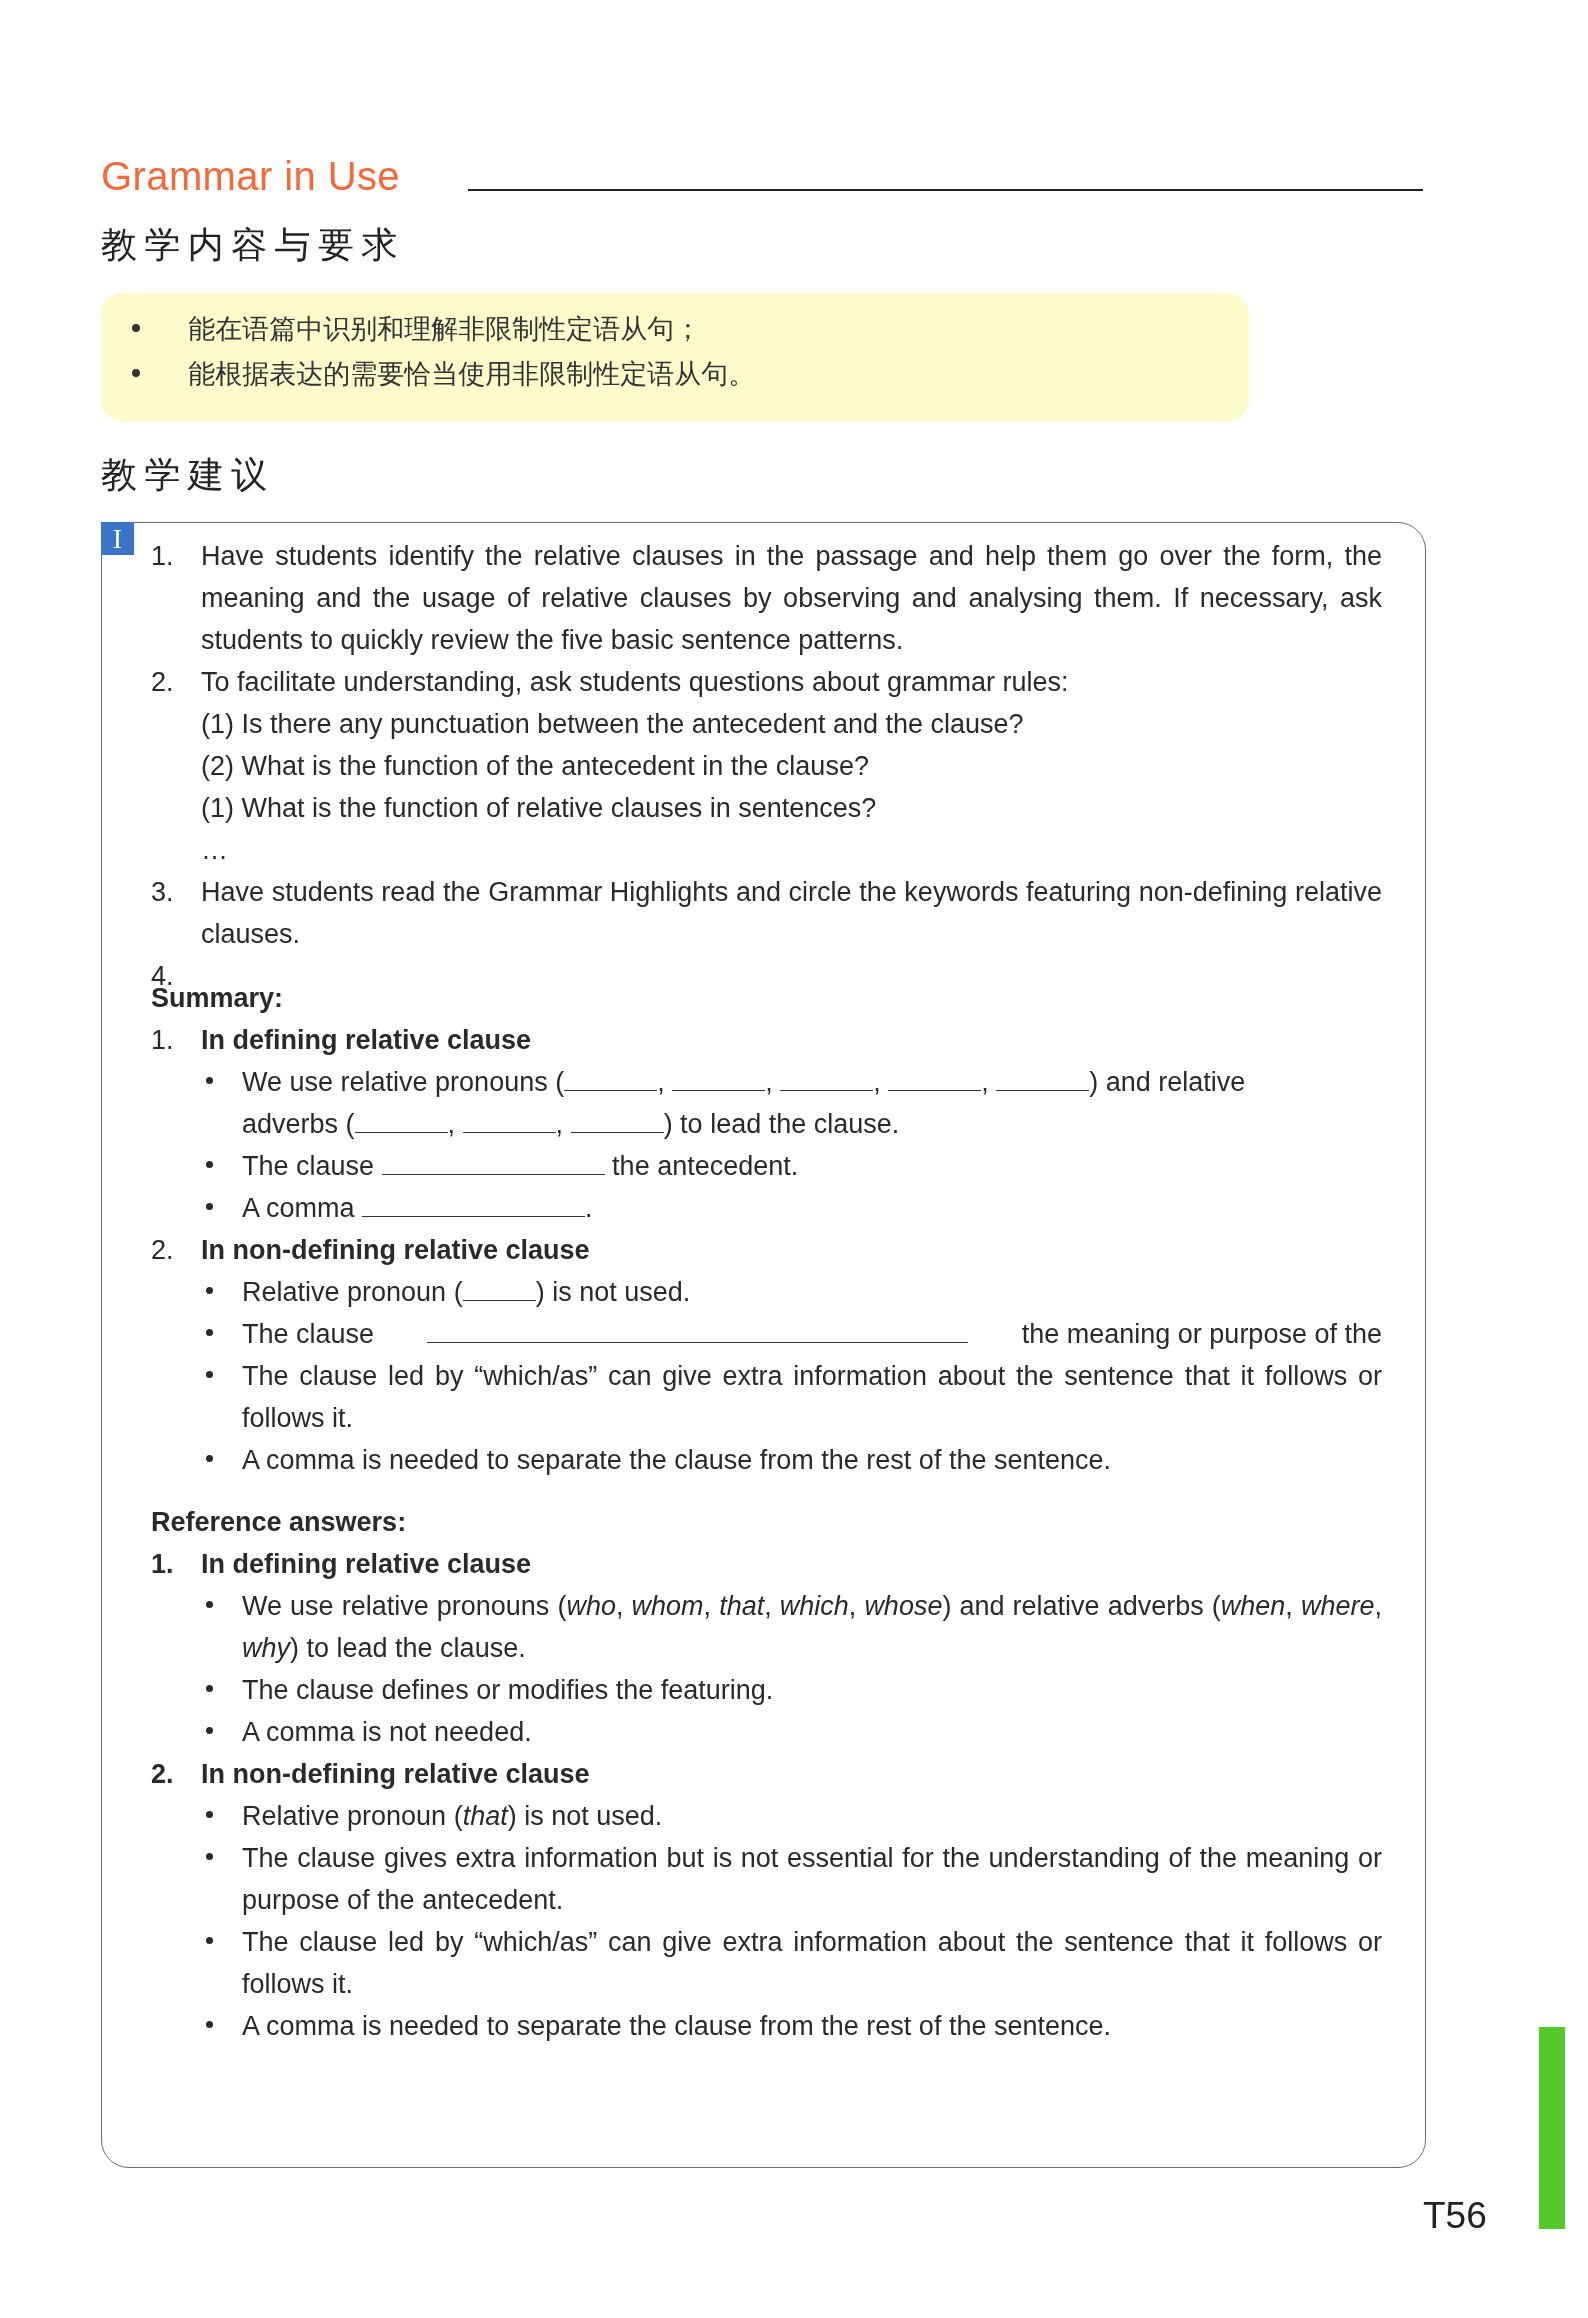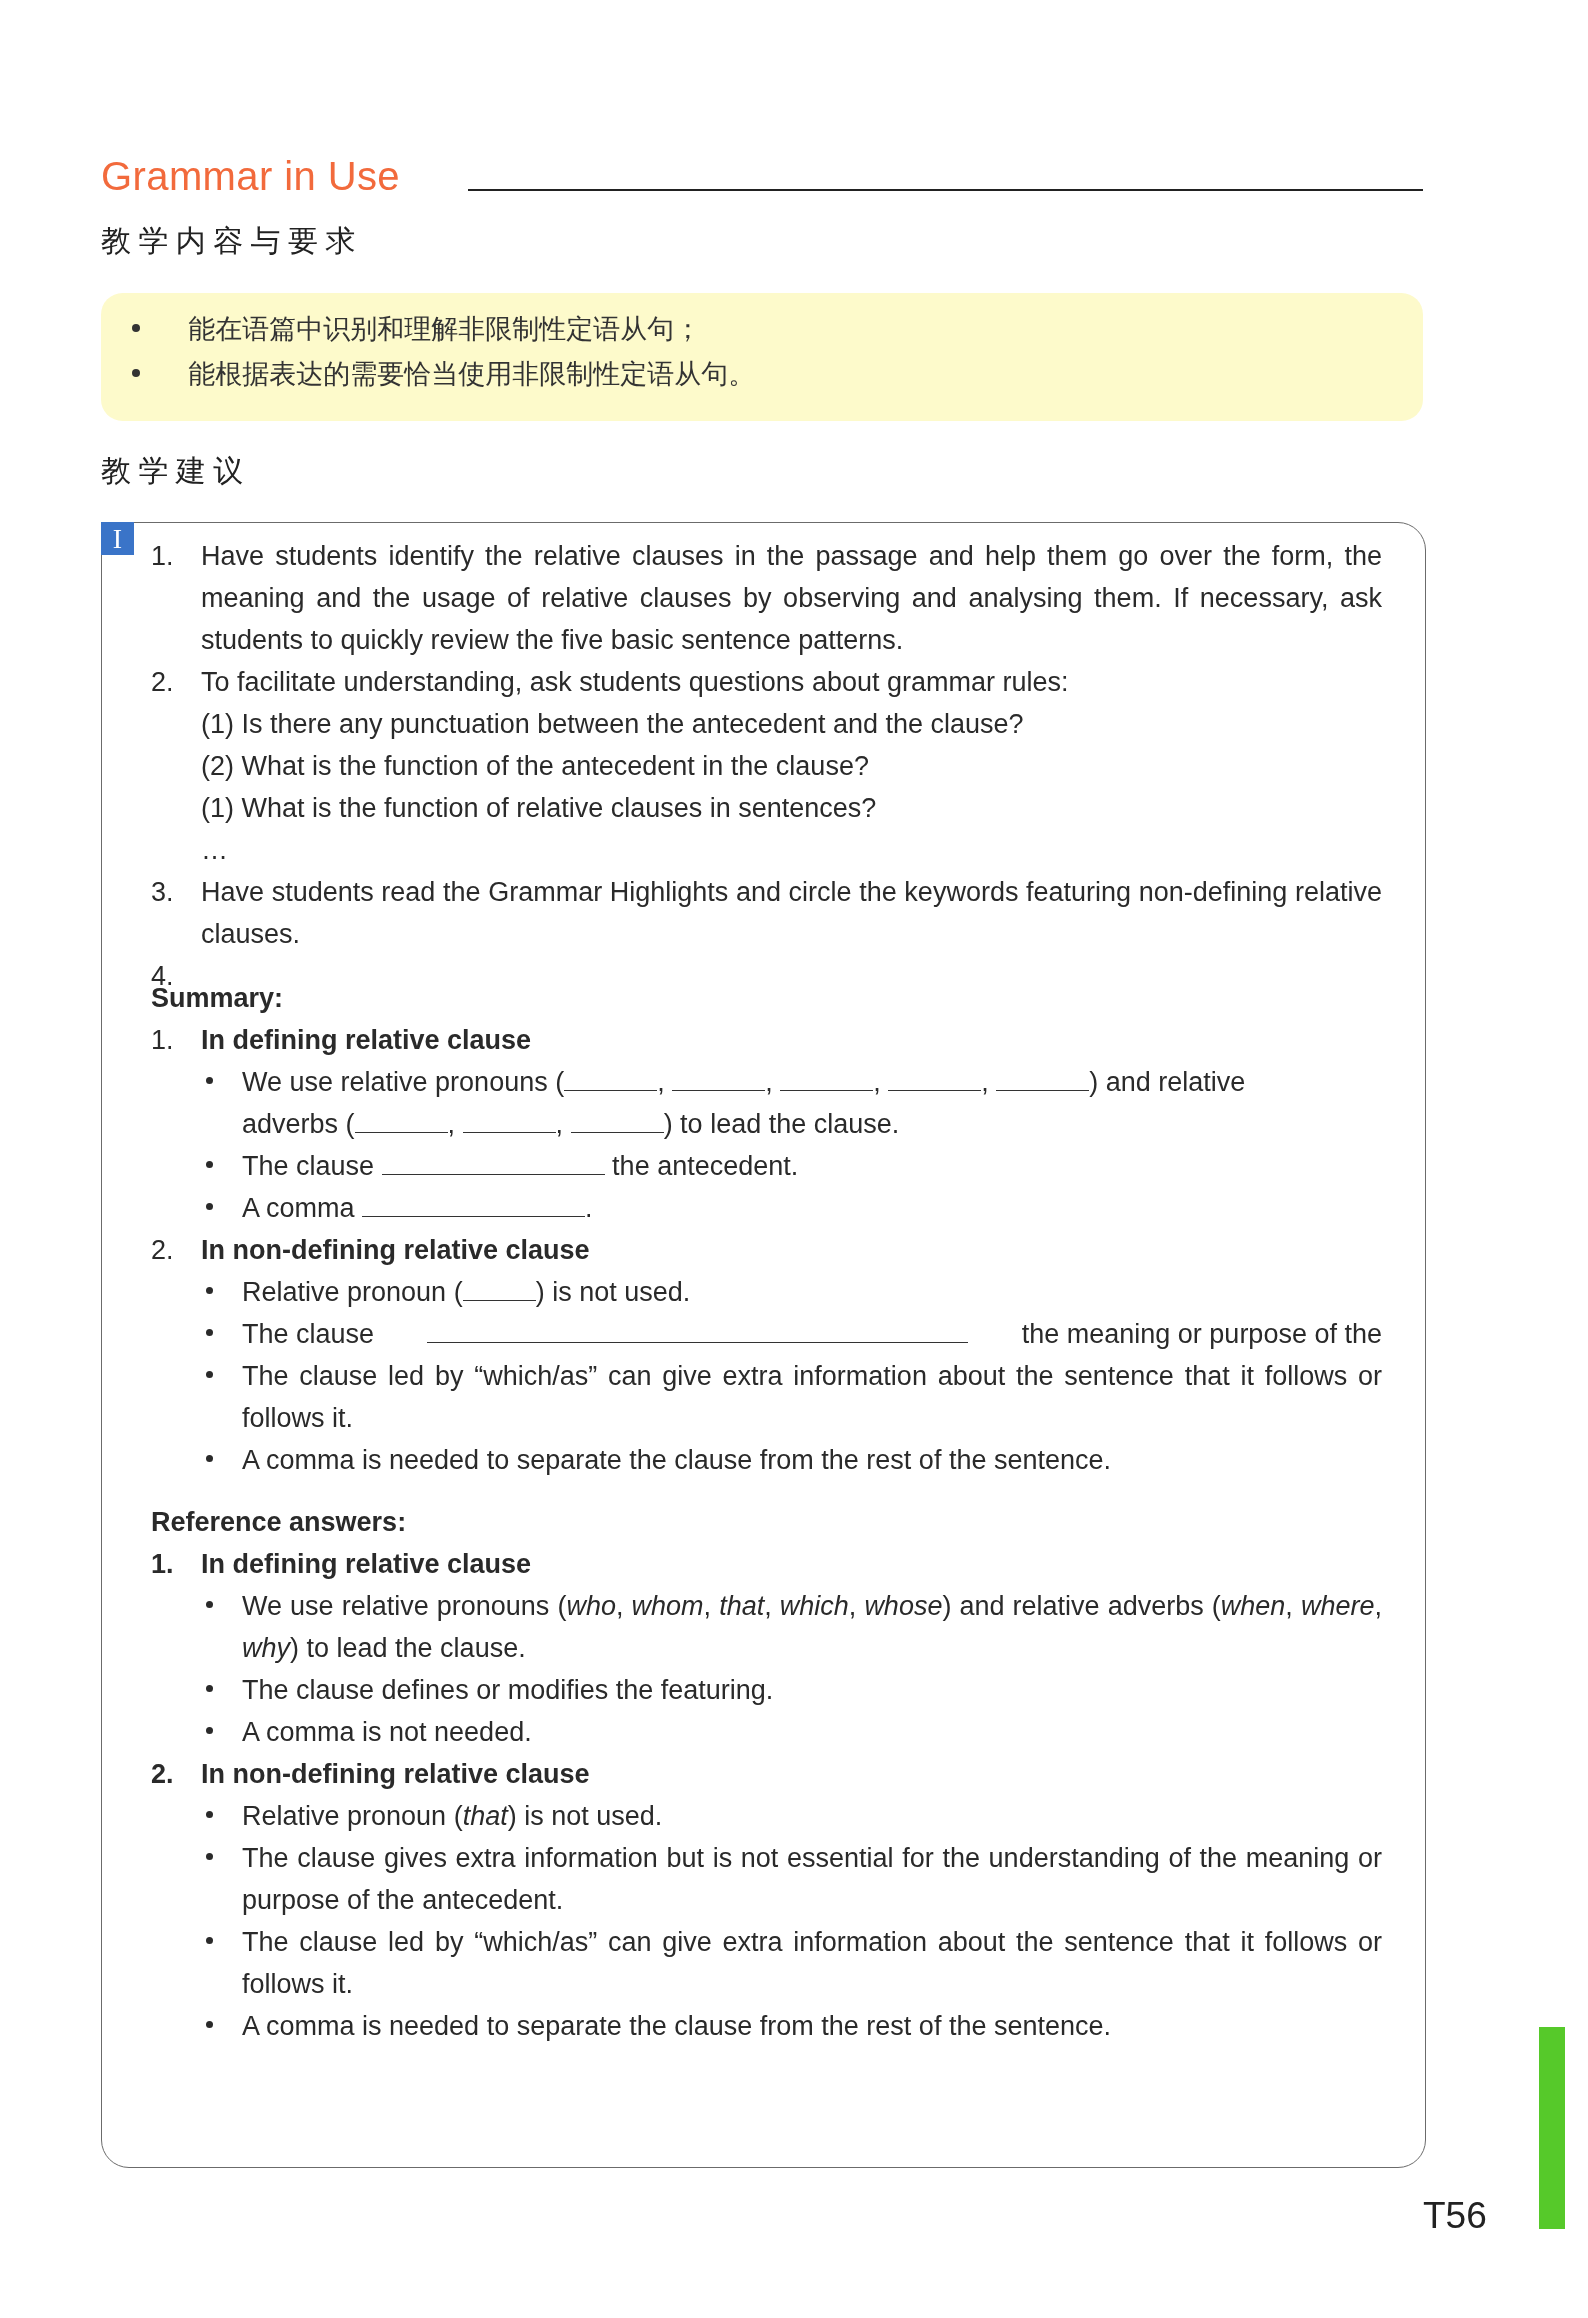--- a/index.html
+++ b/index.html
@@ -2,24 +2,24 @@
 <html style="font-size:13.2px"><head>
 <meta charset="utf-8">
 <style>
   html, body { margin:0; padding:0; background:#ffffff; }
   body { width:1588px; height:2319px; position:relative; overflow:hidden;
          font-family:"Liberation Sans", sans-serif; color:#2a2a2a; }
   .abs { position:absolute; }
   #title { left:101px; top:154px; font-size:40px; color:#f26a3c; font-weight:normal;
            font-family:"Liberation Sans", sans-serif; letter-spacing:0.4px; white-space:nowrap; }
   #title-rule { left:468px; top:189px; width:955px; height:0; border-top:2.5px solid #222; }
-  .cn-head { font-family:"DejaVu Sans", sans-serif; font-size:30px; letter-spacing:7.4px; color:#222; white-space:nowrap; }
+  .cn-head { font-family:"DejaVu Sans", sans-serif; font-size:36px; letter-spacing:7.4px; color:#222; white-space:nowrap; }
   #sec1 { left:101px; top:221px; }
   #sec2 { left:101px; top:451px;text-align:center; }
-  #goals { left:101px; top:293px; width:1322px; height:128px; background:#fdfacb;
+  #goals { left:101px; top:293px; width:1148px; height:128px; background:#fdfacb;
            border-radius:21.5px; }
   .goal { position:absolute; left:31px; font-family:"DejaVu Serif", serif; font-size:27px; color:#333; white-space:nowrap; }
   .goal .dot { display:inline-block; width:8.3px; height:8.3px; border-radius:50%; background:#333; margin-right:48px; vertical-align:middle; position:relative; top:-2.5px; }
   #box { left:101px; top:522px; width:1325px; height:1646px; border:1.7px solid #6b6b6b;
          border-radius:0 28px 28px 28px; box-sizing:border-box; }
   #marker { left:101px; top:522px; width:33px; height:33px; background:#3a74c8; color:#fff;
             font-family:"Liberation Serif", serif; font-size:28px; text-align:center; line-height:33px; }
   #content { left:151px; top:535px; width:1231px; font-size:27px; line-height:42px; color:#2a2a2a;
              font-family:"Liberation Sans", sans-serif; }
   .row { position:relative; padding-left:50px; white-space:normal; }

